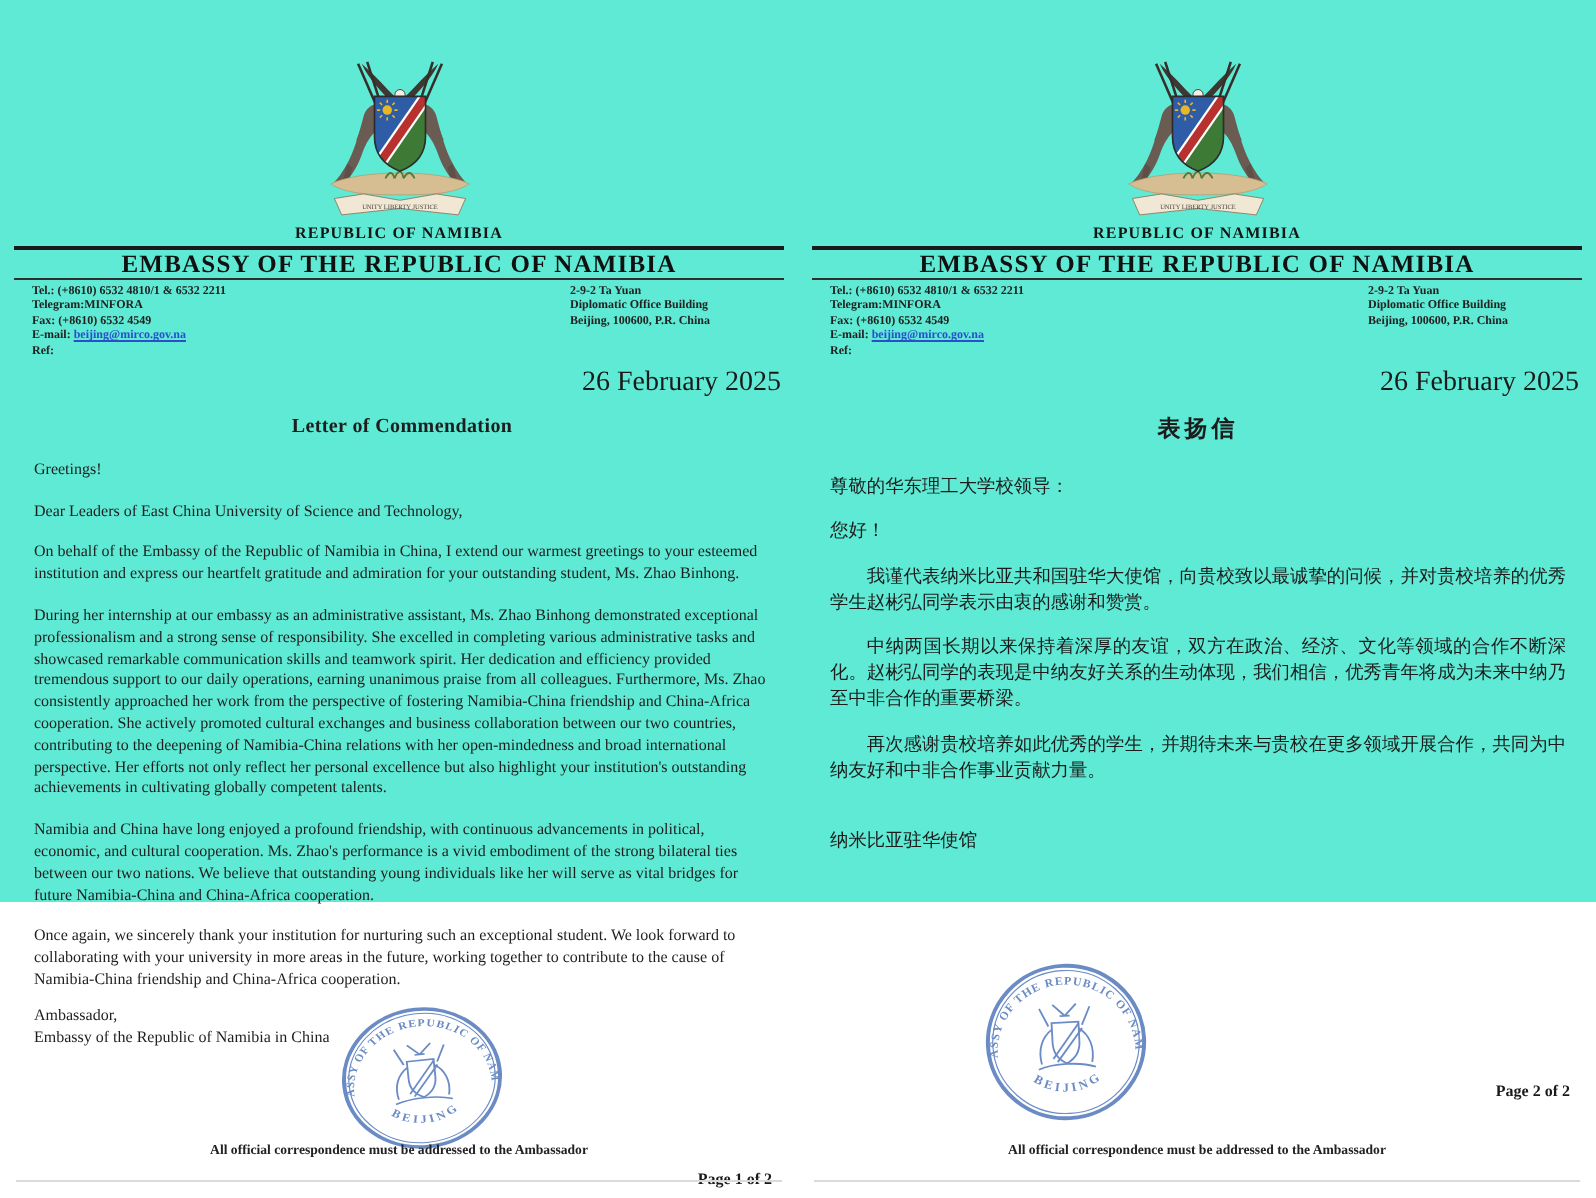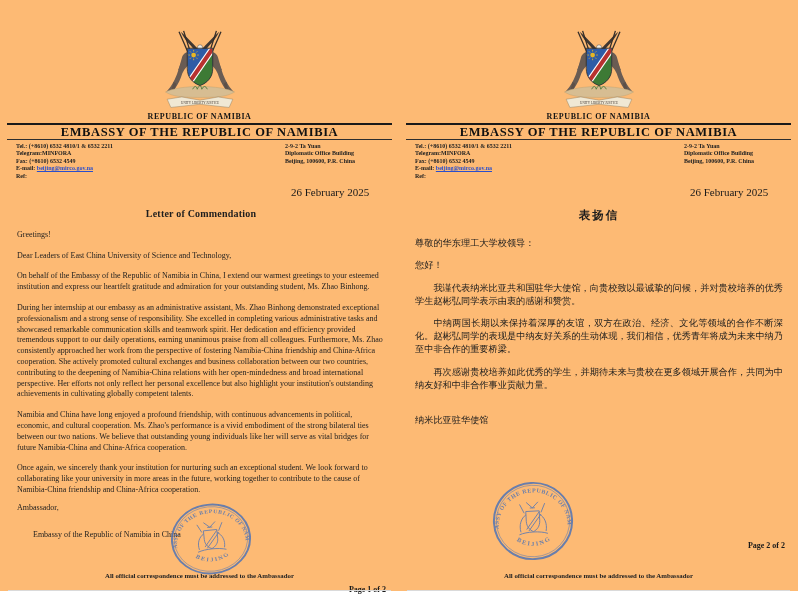--- a/index.html
+++ b/index.html
@@ -1,40 +1,40 @@
 <!DOCTYPE html>
 <html><head>
 <meta charset="utf-8">
 <style>
   html,body{margin:0;padding:0;background:#ffffff;}
   .canvas{position:relative;width:798px;height:599px;background:#ffffff;overflow:hidden;
           font-family:"Liberation Serif","DejaVu Serif",serif;color:#1d1d1d;}
-  .sheet{position:absolute;top:0;width:399px;height:591px;background:#fdba74;}
+  .sheet{position:absolute;top:0;width:399px;height:451px;background:#5eead4;}
   .sheet.en{left:0;}
   .sheet.zh{left:399px;}
 
   
   .arms{display:block;margin:30px auto 0;width:118px;height:82px;}
   .republic{text-align:center;font-size:8px;font-weight:700;letter-spacing:.6px;line-height:9px;color:#151515;}
   .rule{margin:0 7px;}
   .rule.thick{border-top:2.4px solid #1a1a1a;margin-top:2px;}
   .rule.thin{border-top:1px solid #2e2e2e;}
   .embassy{text-align:center;font-size:12.5px;font-weight:700;letter-spacing:.6px;line-height:14px;color:#111;padding:0 4px;}
   .contact-row{display:flex;justify-content:space-between;padding:3px 44px 0 16px;
                font-size:6px;line-height:7.4px;font-weight:600;color:#222;}
   .contact-left div,.contact-right div{white-space:nowrap;}
   .email{color:#2a4ecc;text-decoration:underline;}
-  .date{margin:7px 0 0 291px;font-size:11px;line-height:10px;color:#1a1a1a;}
+  .date{margin:7px 0 0 291px;font-size:14px;line-height:10px;color:#1a1a1a;}
 
   
   .body-en{padding:0 14px 0 17px;font-size:8px;line-height:10.8px;color:#1e1e1e;}
   .title-en{margin:12px 0 0;text-align:center;font-size:10px;font-weight:700;letter-spacing:.2px;}
   .body-en p{margin:10px 0 0;}
   .body-en p.tight{margin:7px 0 0;}
-  .body-en p.sig{margin:16px;}
+  .body-en p.sig{margin:0;}
 
   
   .body-zh{padding:0 15px 0 16px;font-size:9.2px;line-height:13.2px;color:#1c1c1c;}
   .title-zh{margin:12px 0 0;text-align:center;font-size:11.5px;font-weight:700;letter-spacing:2px;}
   .body-zh p{margin:9px 0 0;}
   .body-zh p.salutation-zh{margin-top:15px;}
   .body-zh p.para-zh{text-indent:2em;text-align:justify;}
   .body-zh p.sig-zh{margin-top:22px;}
 
   
@@ -159,21 +159,21 @@
       <div class="date">26 February 2025</div>
     </div>
 
     <div class="body-en">
       <h2 class="title-en">Letter of Commendation</h2>
       <p>Greetings!</p>
       <p>Dear Leaders of East China University of Science and Technology,</p>
       <p>On behalf of the Embassy of the Republic of Namibia in China, I extend our warmest greetings to your esteemed institution and express our heartfelt gratitude and admiration for your outstanding student, Ms. Zhao Binhong.</p>
       <p>During her internship at our embassy as an administrative assistant, Ms. Zhao Binhong demonstrated exceptional professionalism and a strong sense of responsibility. She excelled in completing various administrative tasks and showcased remarkable communication skills and teamwork spirit. Her dedication and efficiency provided tremendous support to our daily operations, earning unanimous praise from all colleagues. Furthermore, Ms. Zhao consistently approached her work from the perspective of fostering Namibia-China friendship and China-Africa cooperation. She actively promoted cultural exchanges and business collaboration between our two countries, contributing to the deepening of Namibia-China relations with her open-mindedness and broad international perspective. Her efforts not only reflect her personal excellence but also highlight your institution's outstanding achievements in cultivating globally competent talents.</p>
       <p>Namibia and China have long enjoyed a profound friendship, with continuous advancements in political, economic, and cultural cooperation. Ms. Zhao's performance is a vivid embodiment of the strong bilateral ties between our two nations. We believe that outstanding young individuals like her will serve as vital bridges for future Namibia-China and China-Africa cooperation.</p>
-      <p>Once again, we sincerely thank your institution for nurturing such an exceptional student. We look forward to collaborating like your university in more areas in the future, working together to contribute to the cause of Namibia-China friendship and China-Africa cooperation.</p>
+      <p>Once again, we sincerely thank your institution for nurturing such an exceptional student. We look forward to collaborating with your university in more areas in the future, working together to contribute to the cause of Namibia-China friendship and China-Africa cooperation.</p>
       <p class="tight">Ambassador,</p>
       <p class="sig">Embassy of the Republic of Namibia in China</p>
     </div>
 
     <svg class="stamp stamp-1" viewBox="0 0 100 100" preserveAspectRatio="none">
         <use href="#stamp-def"></use>
       </svg>
 
     <div class="page-num">Page 1 of 2</div>
     <div class="foot">All official correspondence must be addressed to the Ambassador</div>

